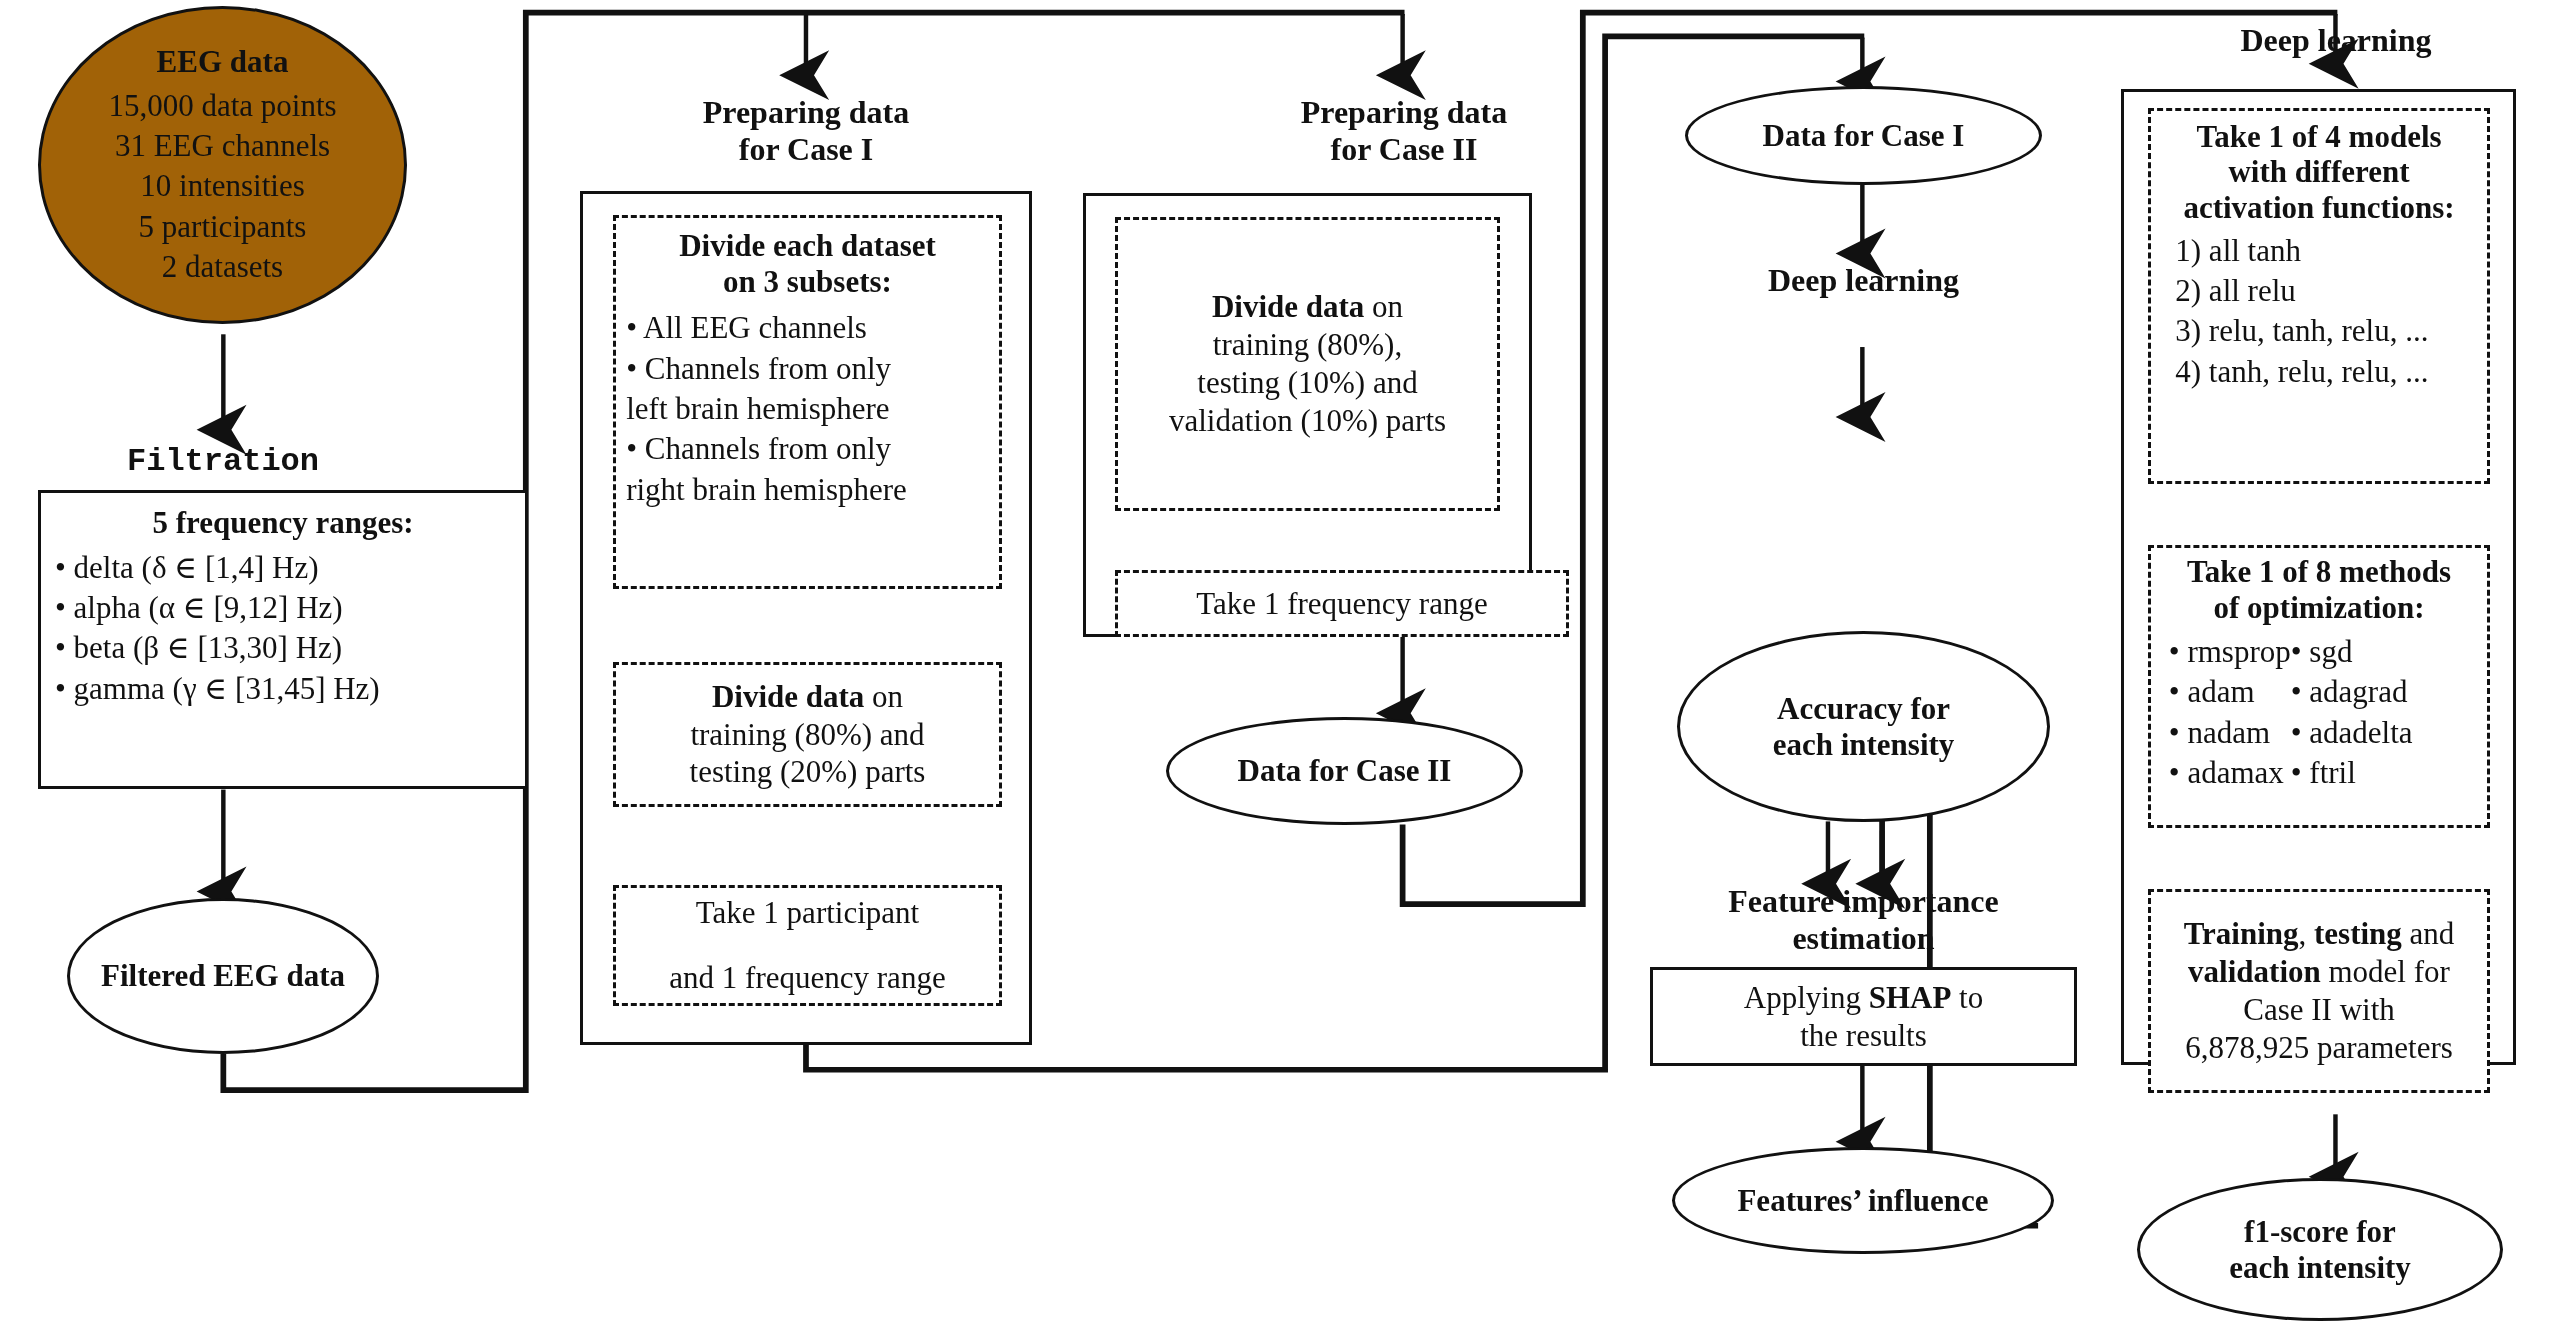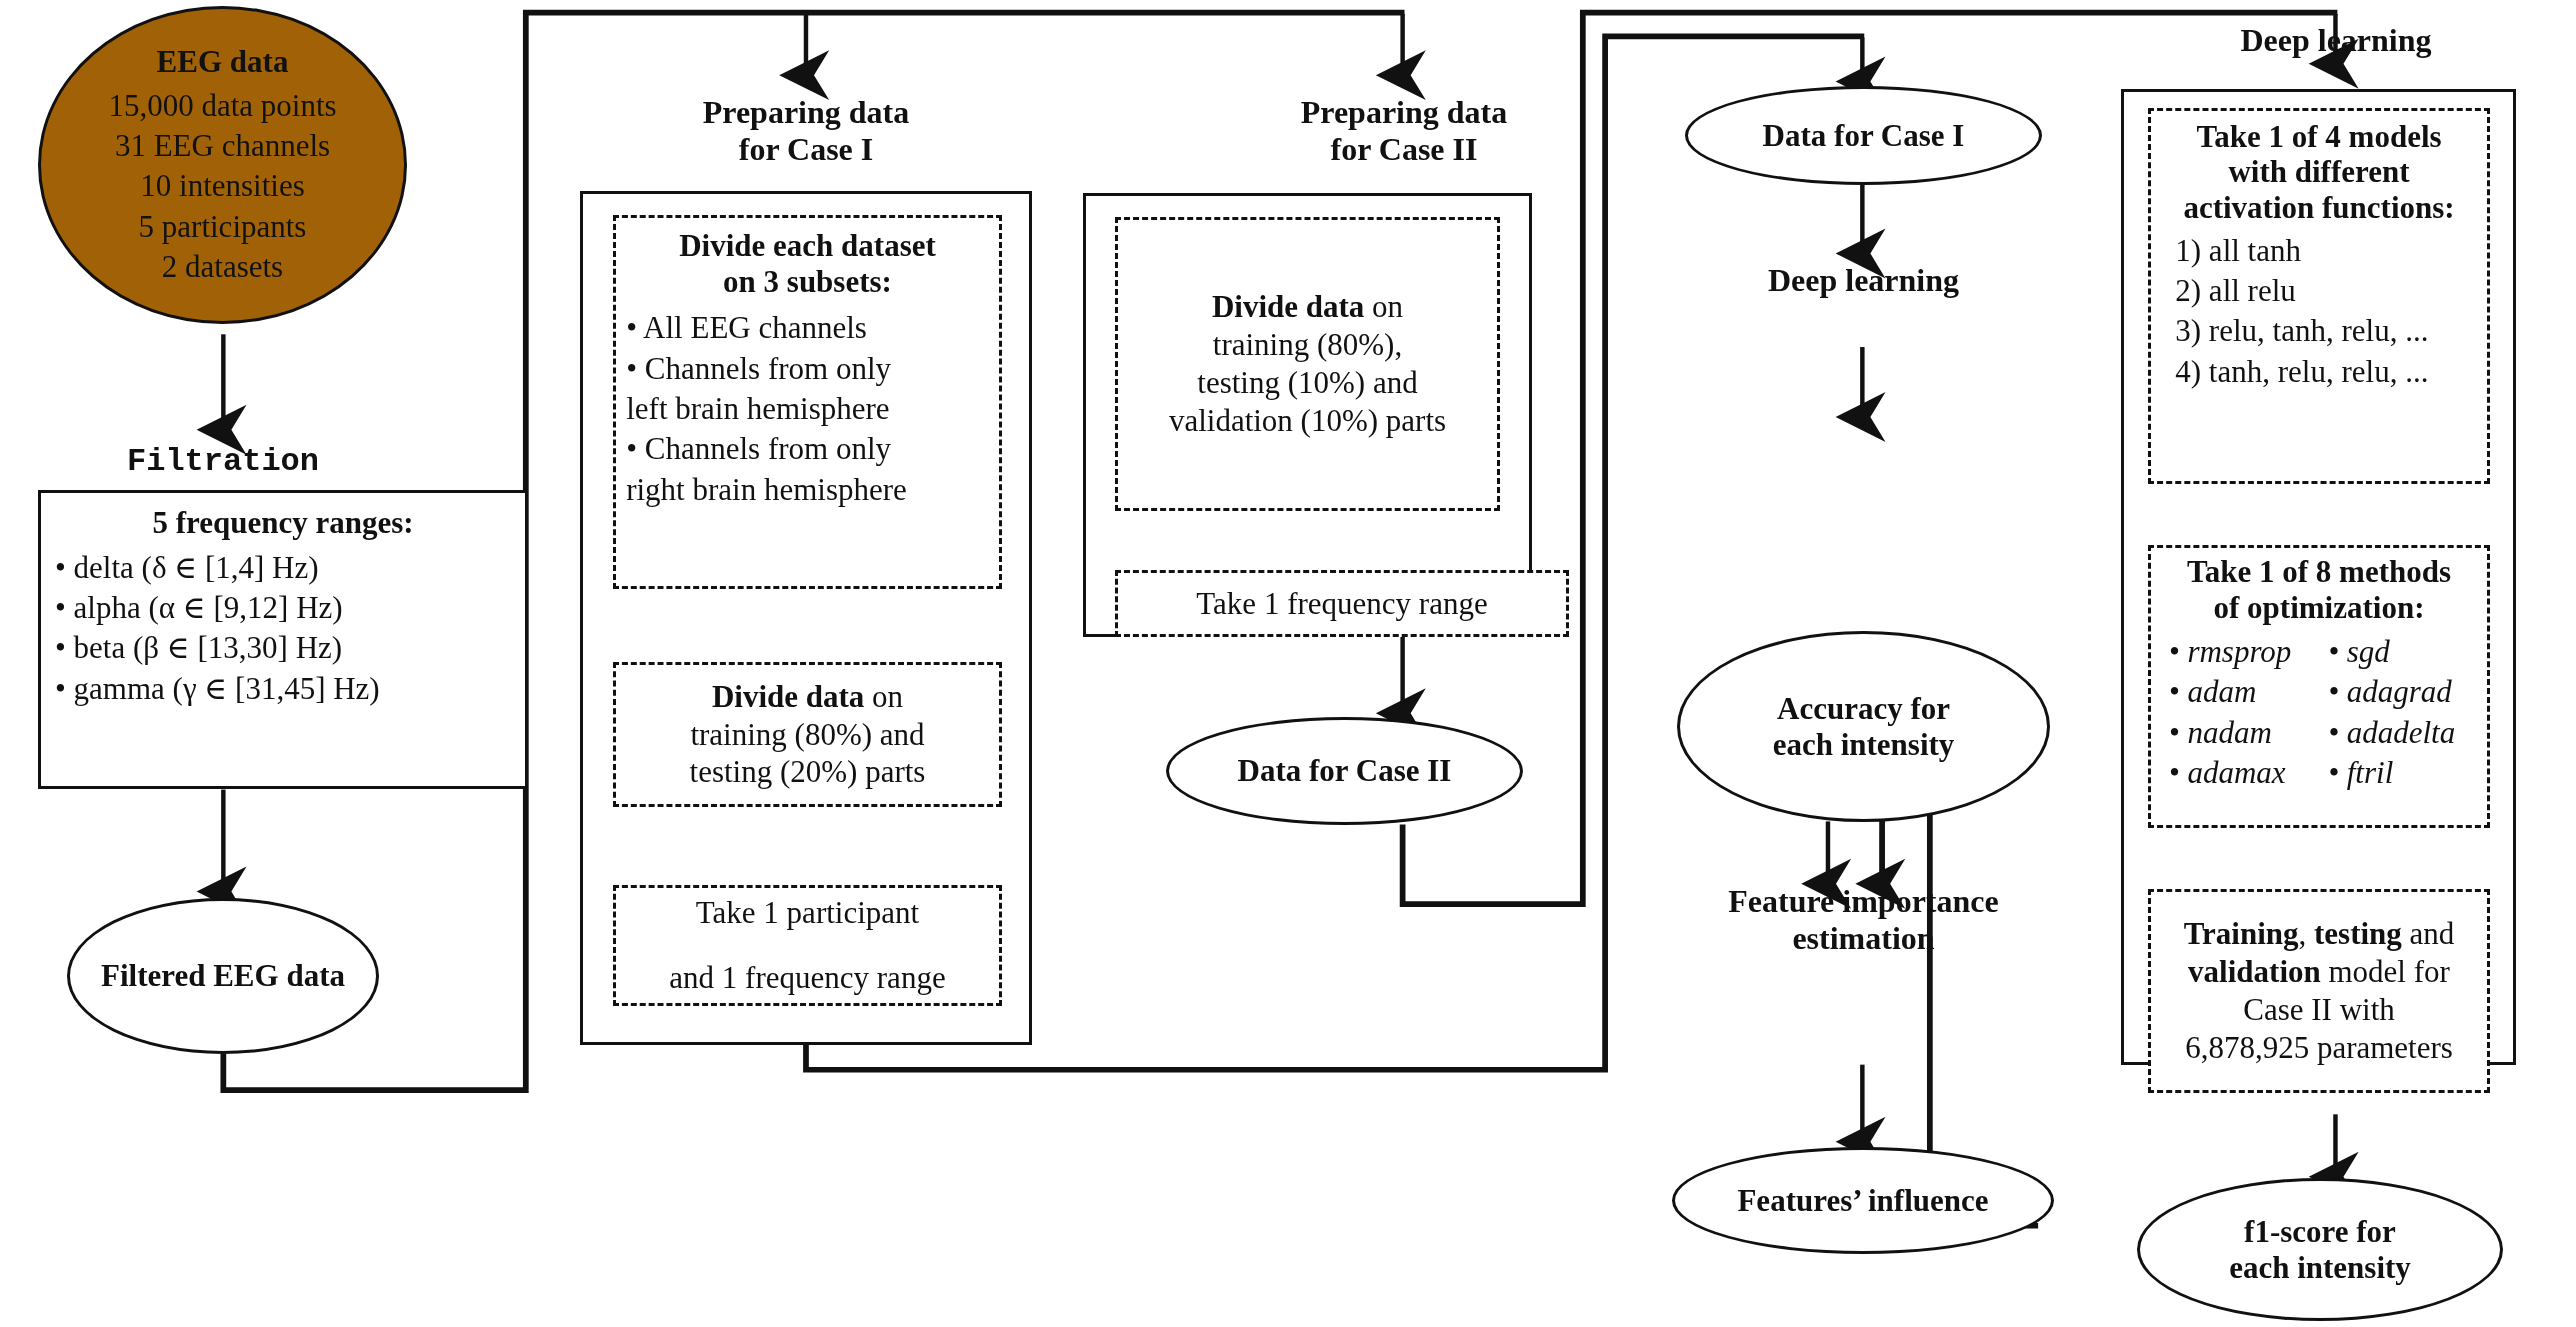--- a/index.html
+++ b/index.html
@@ -76,23 +76,22 @@
     box-sizing: border-box;
   }
   .lst-c {
     font-size: 31px;
     line-height: 1.30;
     text-align: center;
   }
   .two-col {
     display: flex;
     width: 100%;
-    justify-content: space-between;
+    justify-content: flex-start;
     box-sizing: border-box;
-    font-style: italic;
   }
   .two-col > div { text-align: left; }
   .nw { white-space: nowrap; }
 </style>
 </head>
 <body>
 
 <div id="stage">
 
   <svg class="wires" viewBox="0 0 4044 2084">
@@ -237,20 +236,26 @@
   <div class="node ellipse" style="left:1677px; top:631px; width:373px; height:191px;">
     <div class="ttl">Accuracy for</div>
     <div class="ttl">each intensity</div>
   </div>
 
   <div class="node plain-box" style="left:1647px; top:878px; width:433px; height:83px;">
     <div class="hdr">Feature importance</div>
     <div class="hdr">estimation</div>
   </div>
 
+  <div class="node solid-box" style="left:1650px; top:967px; width:427px; height:99px; padding:3.8px 7.6px;">
+    <div class="txt">
+      <span>Applying </span><span class="txt-b">SHAP</span><span> to</span>
+    </div>
+    <div class="txt">the results</div>
+  </div>
 
   <div class="node ellipse" style="left:1672px; top:1147px; width:382px; height:107px;">
     <div class="ttl">Features’ influence</div>
   </div>
 
   <div class="node plain-box" style="left:2153px; top:21px; width:366px; height:39px;">
     <div class="hdr">Deep learning</div>
   </div>
 
   <div class="node solid-box" style="left:2121px; top:89px; width:395px; height:976px; padding:0;">

